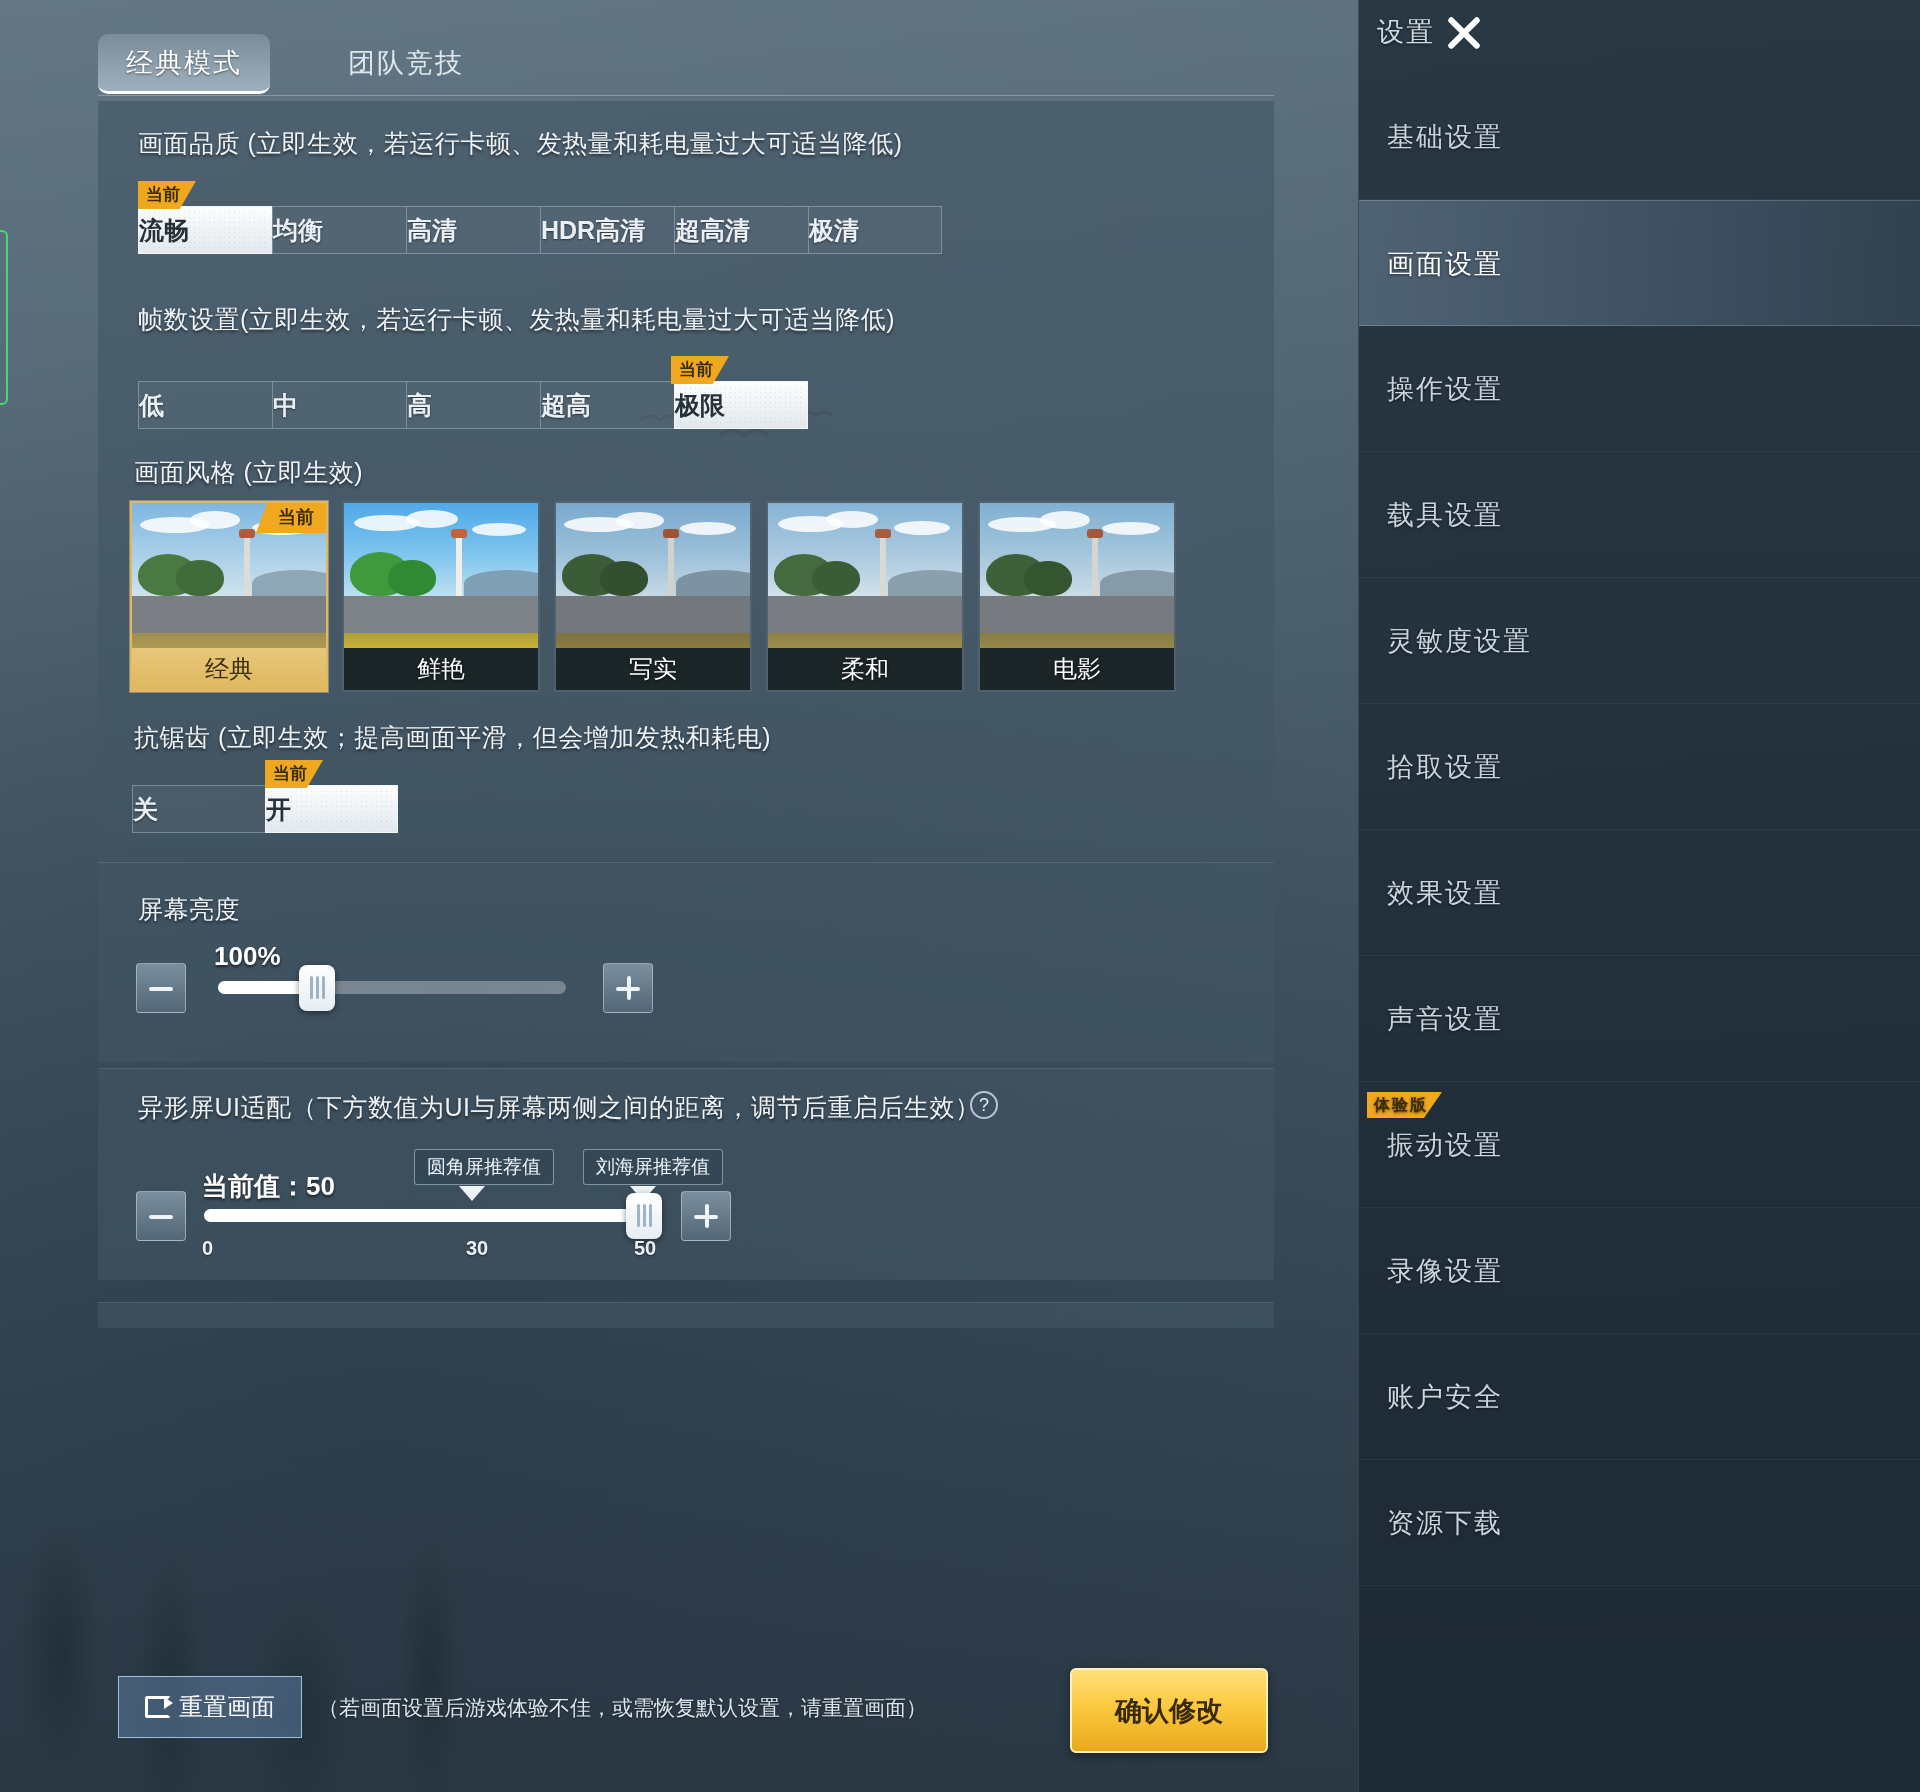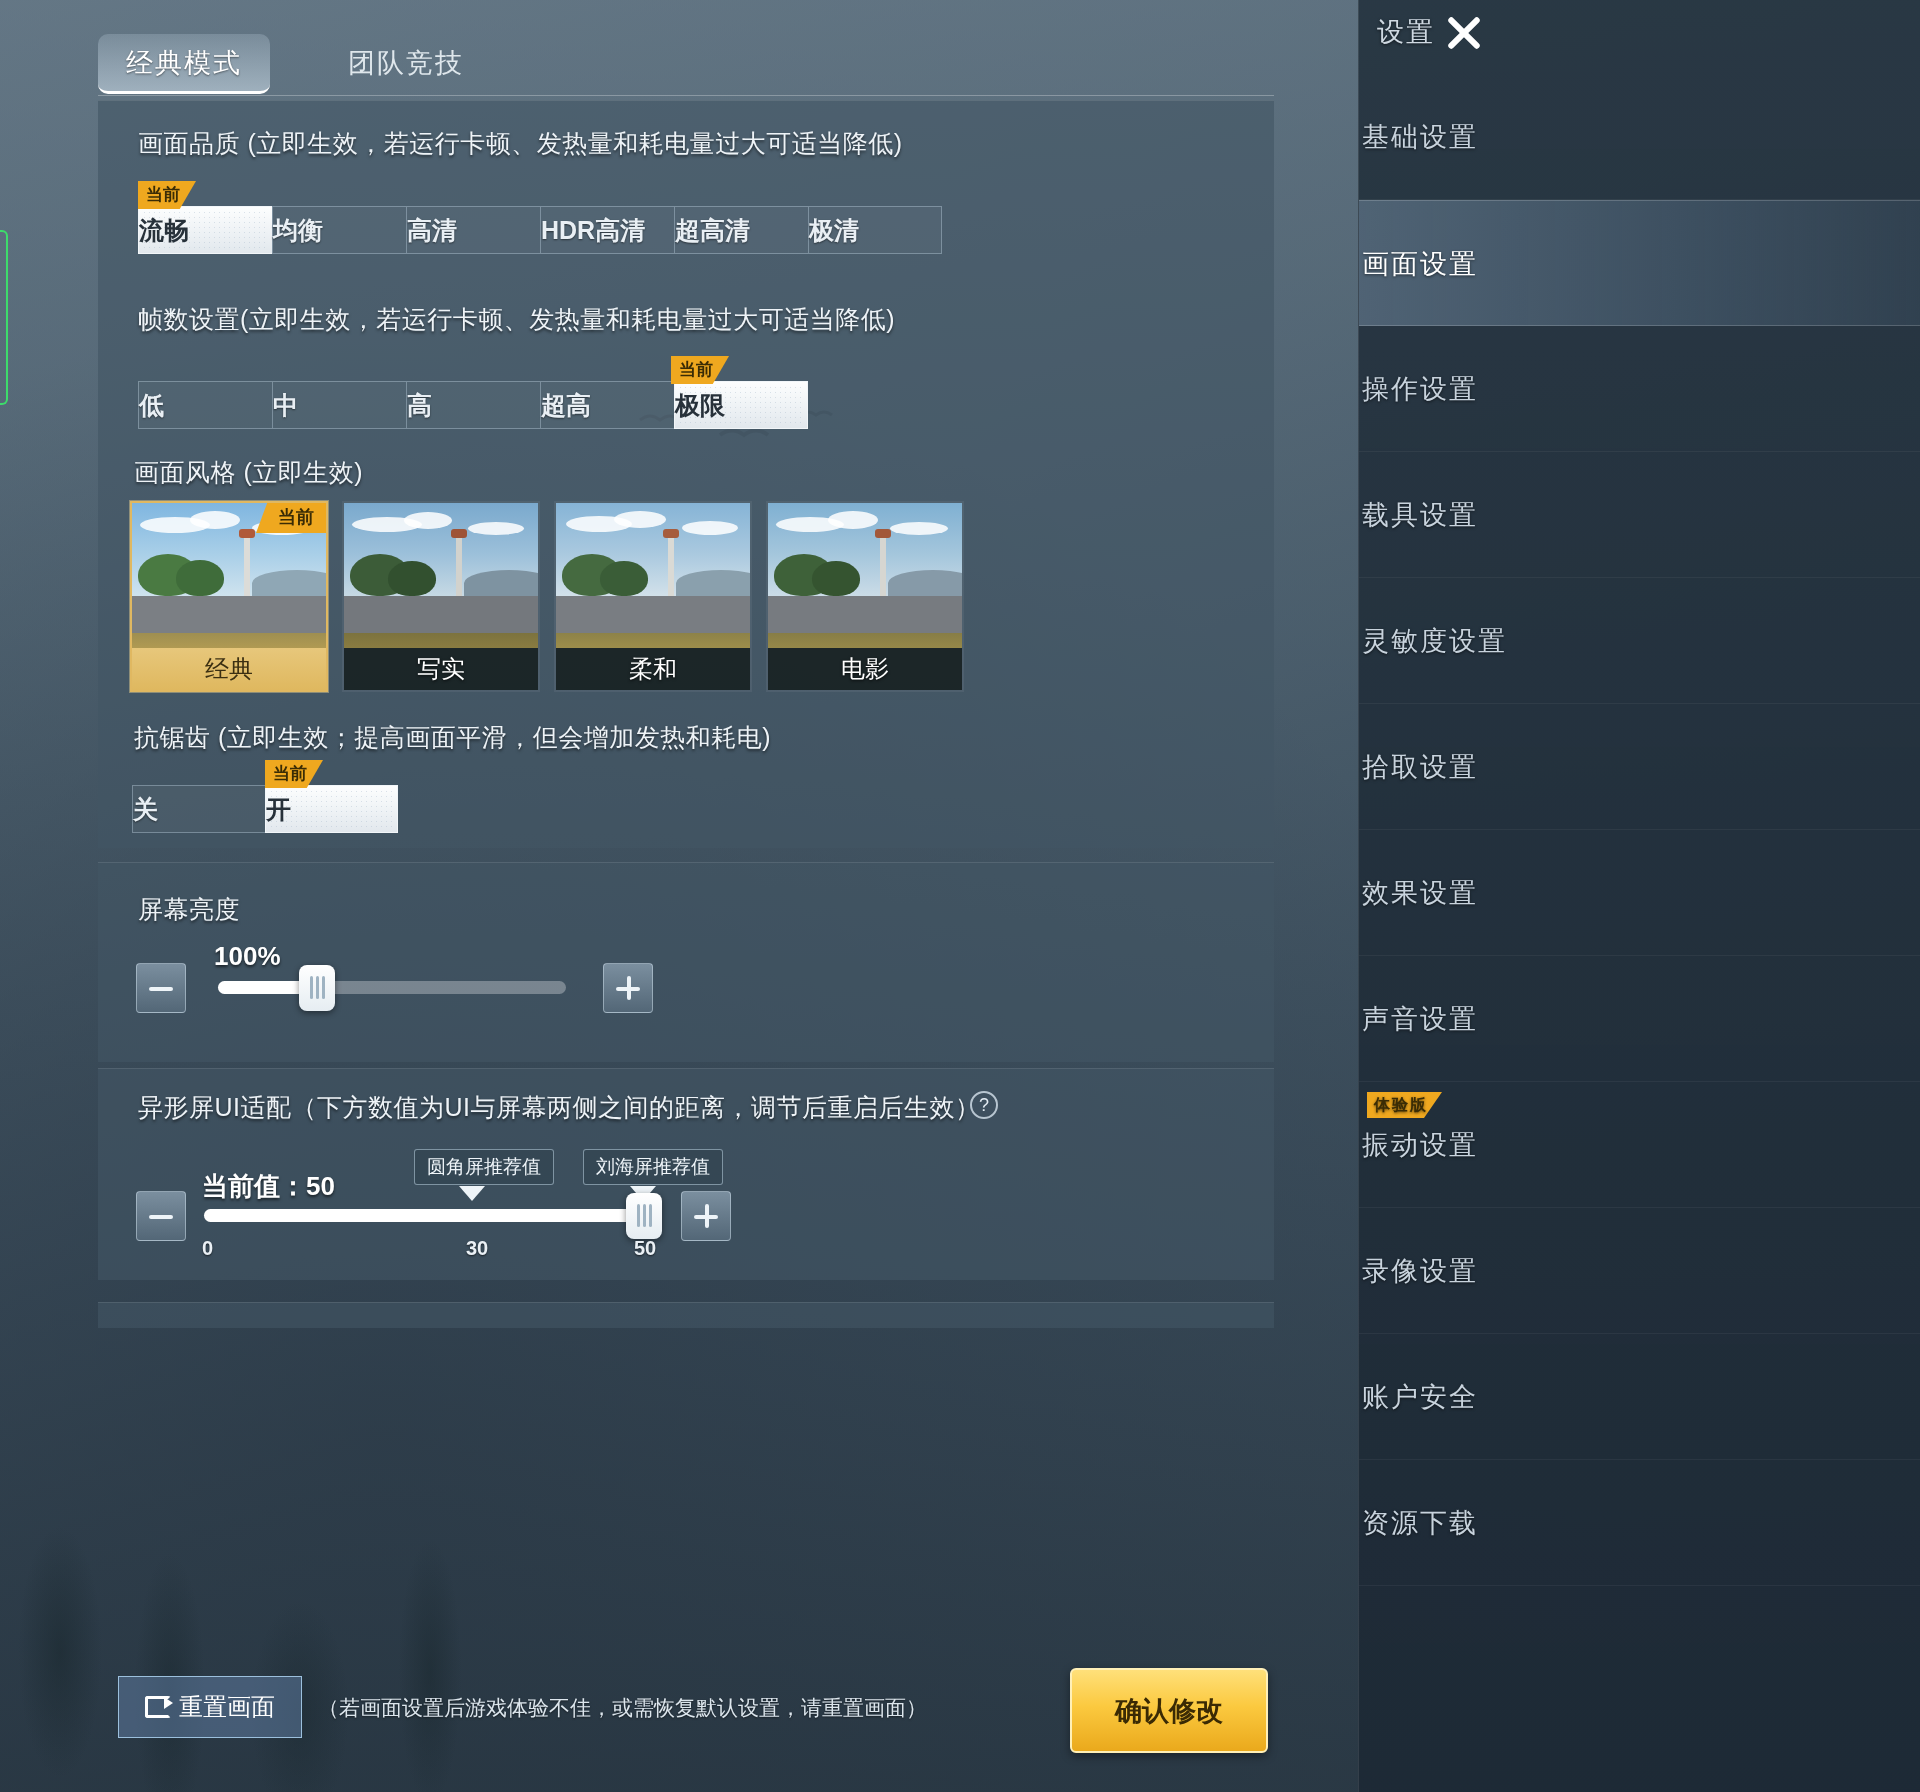--- a/index.html
+++ b/index.html
@@ -236,21 +236,21 @@
   .close-btn::before, .close-btn::after {
     content: ""; position: absolute; left: 6px; top: 24px; width: 42px; height: 6px;
     background: #ffffff; border-radius: 3px;
   }
   .close-btn::before { transform: rotate(45deg); }
   .close-btn::after { transform: rotate(-45deg); }
 
   .sb-list { position: absolute; left: 0; top: 74px; width: 562px; }
   .sb-item {
     position: relative; height: 126px; line-height: 126px;
-    padding-left: 3px; font-size: 27px; color: #c8d3dd;
+    padding-left: 28px; font-size: 27px; color: #c8d3dd;
     letter-spacing: 2px; cursor: pointer;
     border-bottom: 1px solid rgba(255,255,255,0.05);
     text-shadow: 0 1px 3px rgba(0,0,0,0.6);
   }
   .sb-item.active {
     color: #ffffff;
     background: linear-gradient(90deg, rgba(112,136,158,0.55) 0%, rgba(86,110,132,0.45) 60%, rgba(70,92,112,0.3) 100%);
     border-top: 1px solid rgba(255,255,255,0.18);
     border-bottom: 1px solid rgba(255,255,255,0.18);
   }
@@ -316,20 +316,36 @@
             <div class="tower-top" style="left:107px; top:26px; background:#b05a3a;"></div>
             <div class="tree" style="left:6px;  bottom:36%; width:60px; height:42px; background:#4a7a42;"></div>
             <div class="tree" style="left:44px; bottom:36%; width:48px; height:36px; background:#3f6c3a;"></div>
             <div class="ground" style="background:linear-gradient(180deg,#6b6f4a 0%,#8e8450 45%,#b09a52 100%);"></div>
             <div class="road" style="top:64%; background:#7b7f84;"></div>
             <div class="corner-tag">当前</div>
           </div>
           <div class="thumb-cap">经典</div>
         </div>
 
+        <div class="thumb">
+          <div class="thumb-img">
+            <div class="sky" style="background:linear-gradient(180deg,#4fa9e8 0%,#7ec4ee 55%,#bde0f2 100%);"></div>
+            <div class="cloud" style="left:10px; top:12px; width:66px; height:16px;"></div>
+            <div class="cloud" style="left:62px; top:7px;  width:52px; height:18px;"></div>
+            <div class="cloud" style="left:128px;top:20px; width:54px; height:13px;"></div>
+            <div class="hill" style="left:120px; bottom:36%; width:90px; background:#7fa0b4;"></div>
+            <div class="tower" style="left:112px; top:28px; height:65px; background:#efefe8;"></div>
+            <div class="tower-top" style="left:107px; top:26px; background:#c4603c;"></div>
+            <div class="tree" style="left:6px;  bottom:36%; width:60px; height:44px; background:#3f9a3d;"></div>
+            <div class="tree" style="left:44px; bottom:36%; width:48px; height:36px; background:#2f8a33;"></div>
+            <div class="ground" style="background:linear-gradient(180deg,#5c6b33 0%,#97902f 45%,#c9b23a 100%);"></div>
+            <div class="road" style="top:64%; background:#7d8287;"></div>
+          </div>
+          <div class="thumb-cap">鲜艳</div>
+        </div>
 
         <div class="thumb">
           <div class="thumb-img">
             <div class="sky" style="background:linear-gradient(180deg,#7aa9cd 0%,#9cc0da 55%,#c6d9e4 100%);"></div>
             <div class="cloud" style="left:8px;  top:14px; width:70px; height:15px;"></div>
             <div class="cloud" style="left:60px; top:9px;  width:48px; height:17px;"></div>
             <div class="cloud" style="left:124px;top:19px; width:56px; height:13px;"></div>
             <div class="hill" style="left:120px; bottom:36%; width:90px; background:#7e93a1;"></div>
             <div class="tower" style="left:112px; top:28px; height:65px; background:#d2d2cd;"></div>
             <div class="tower-top" style="left:107px; top:26px; background:#9e5336;"></div>

